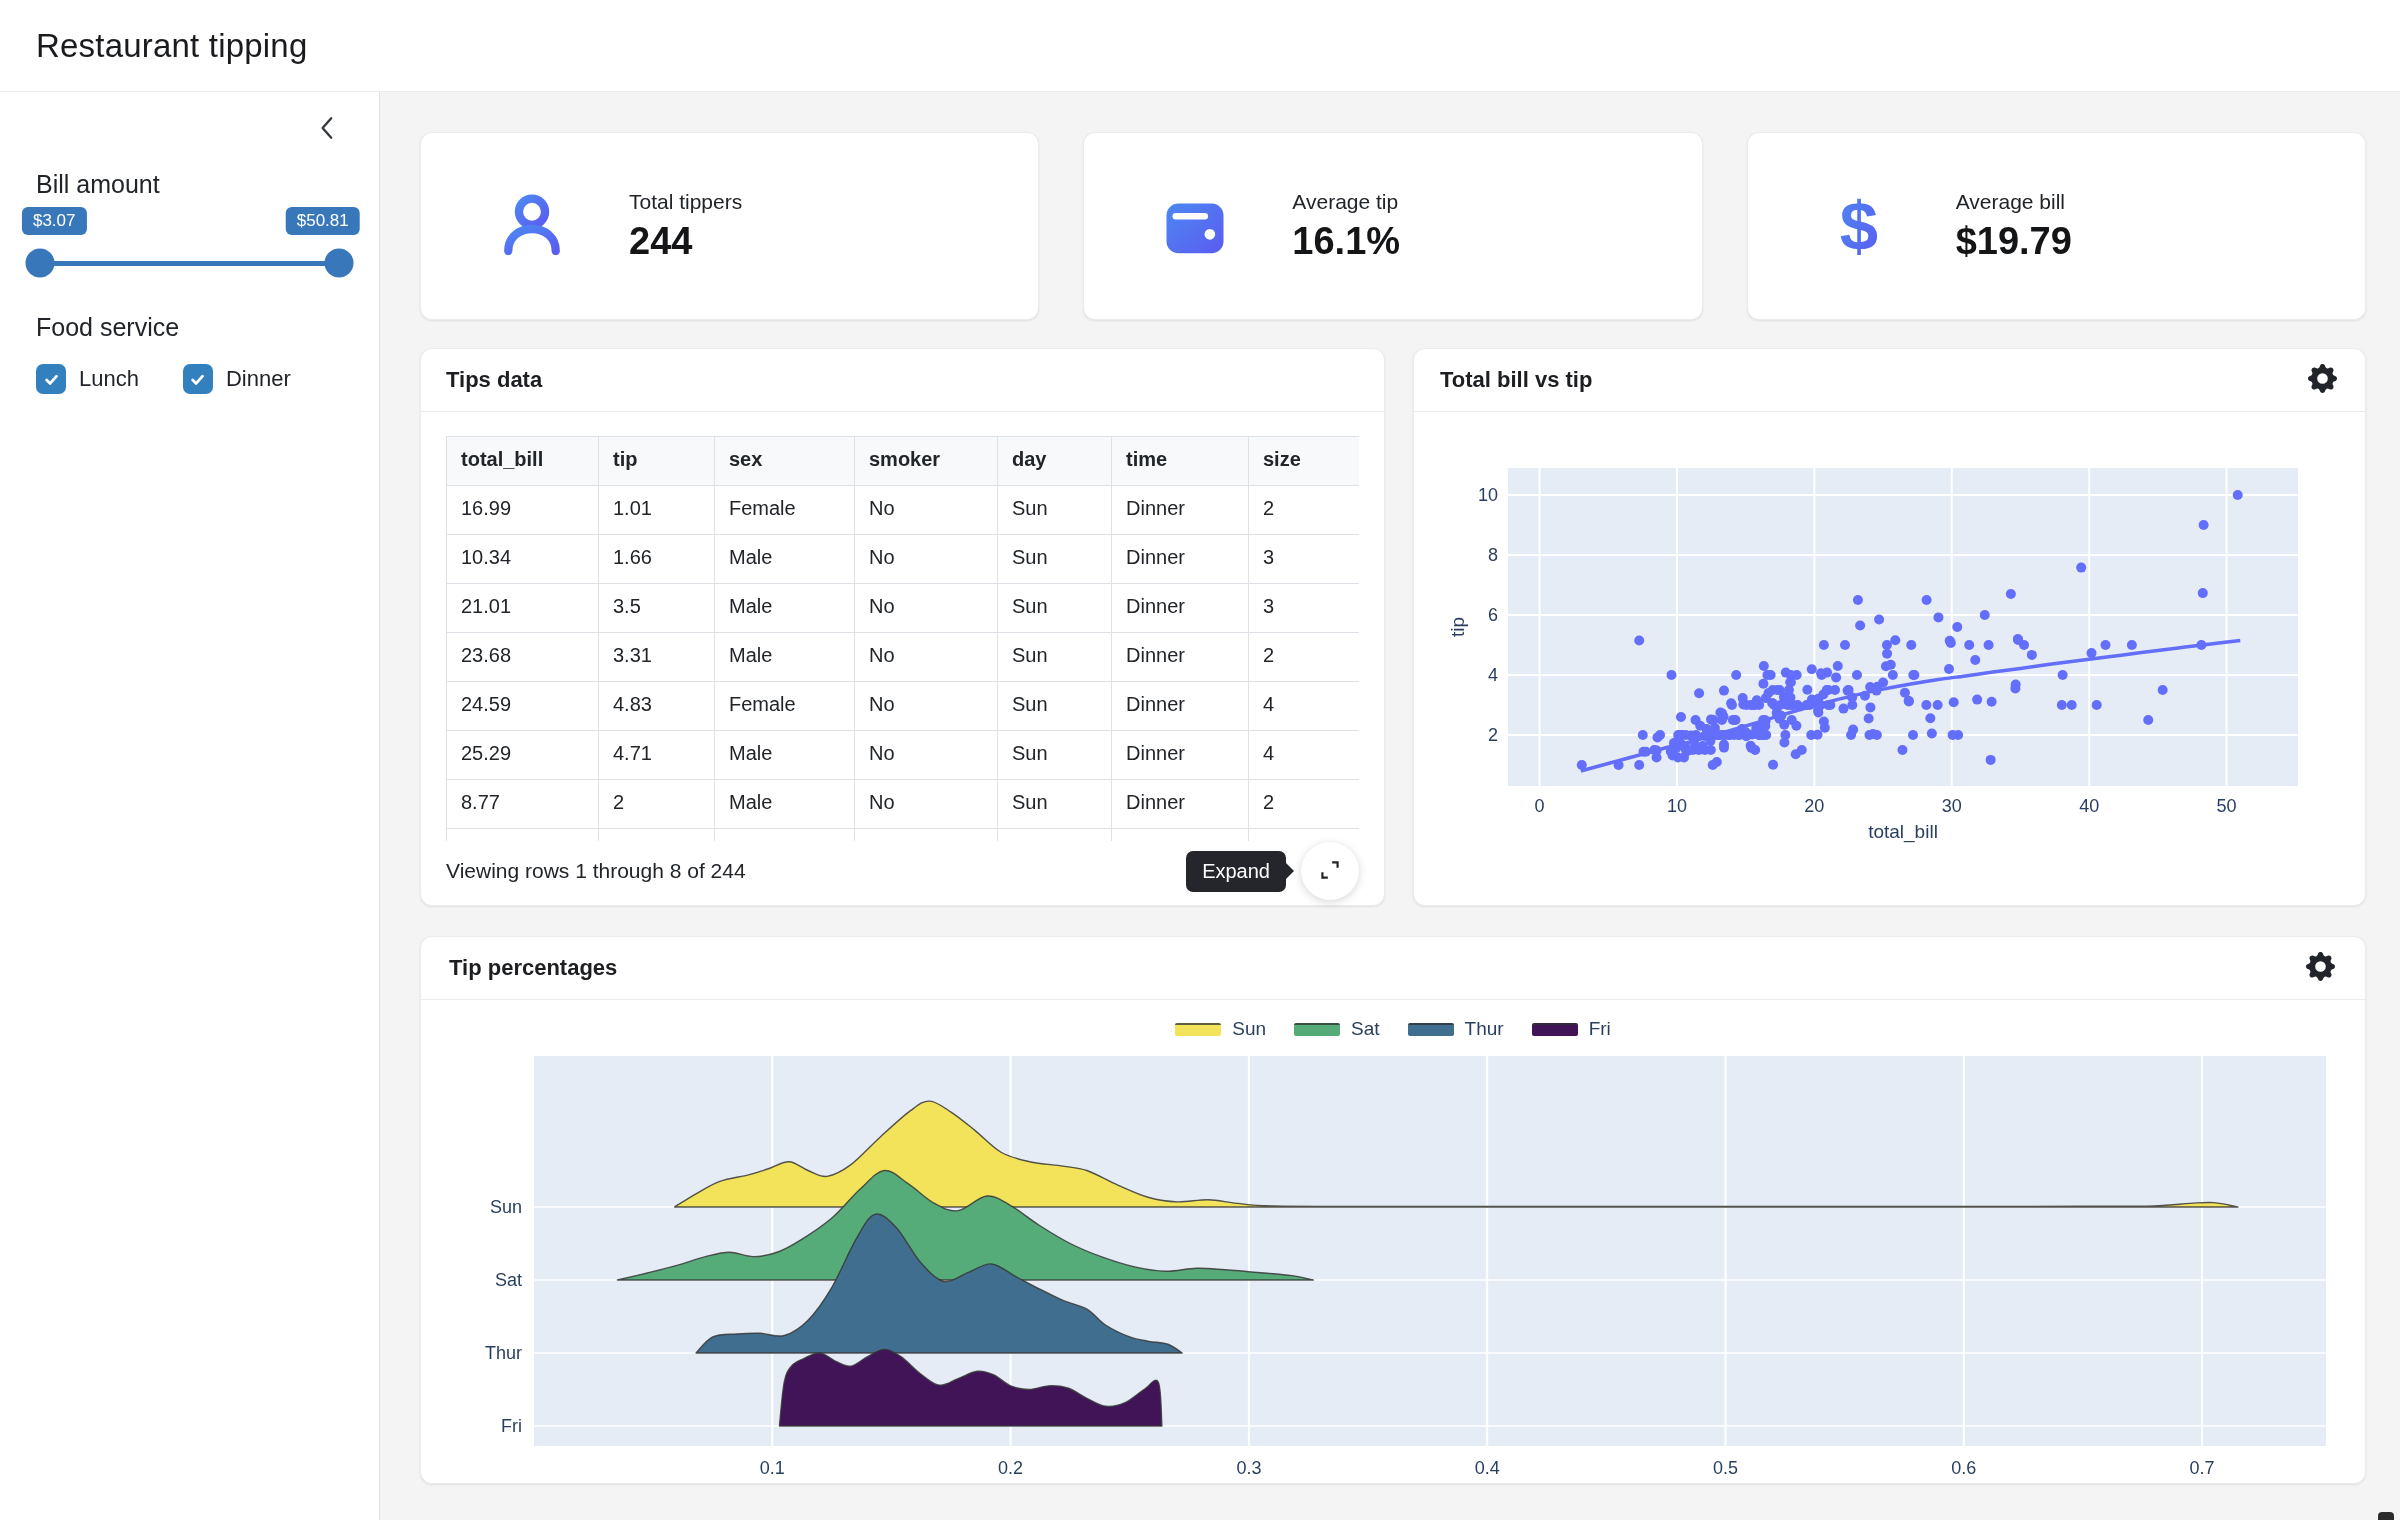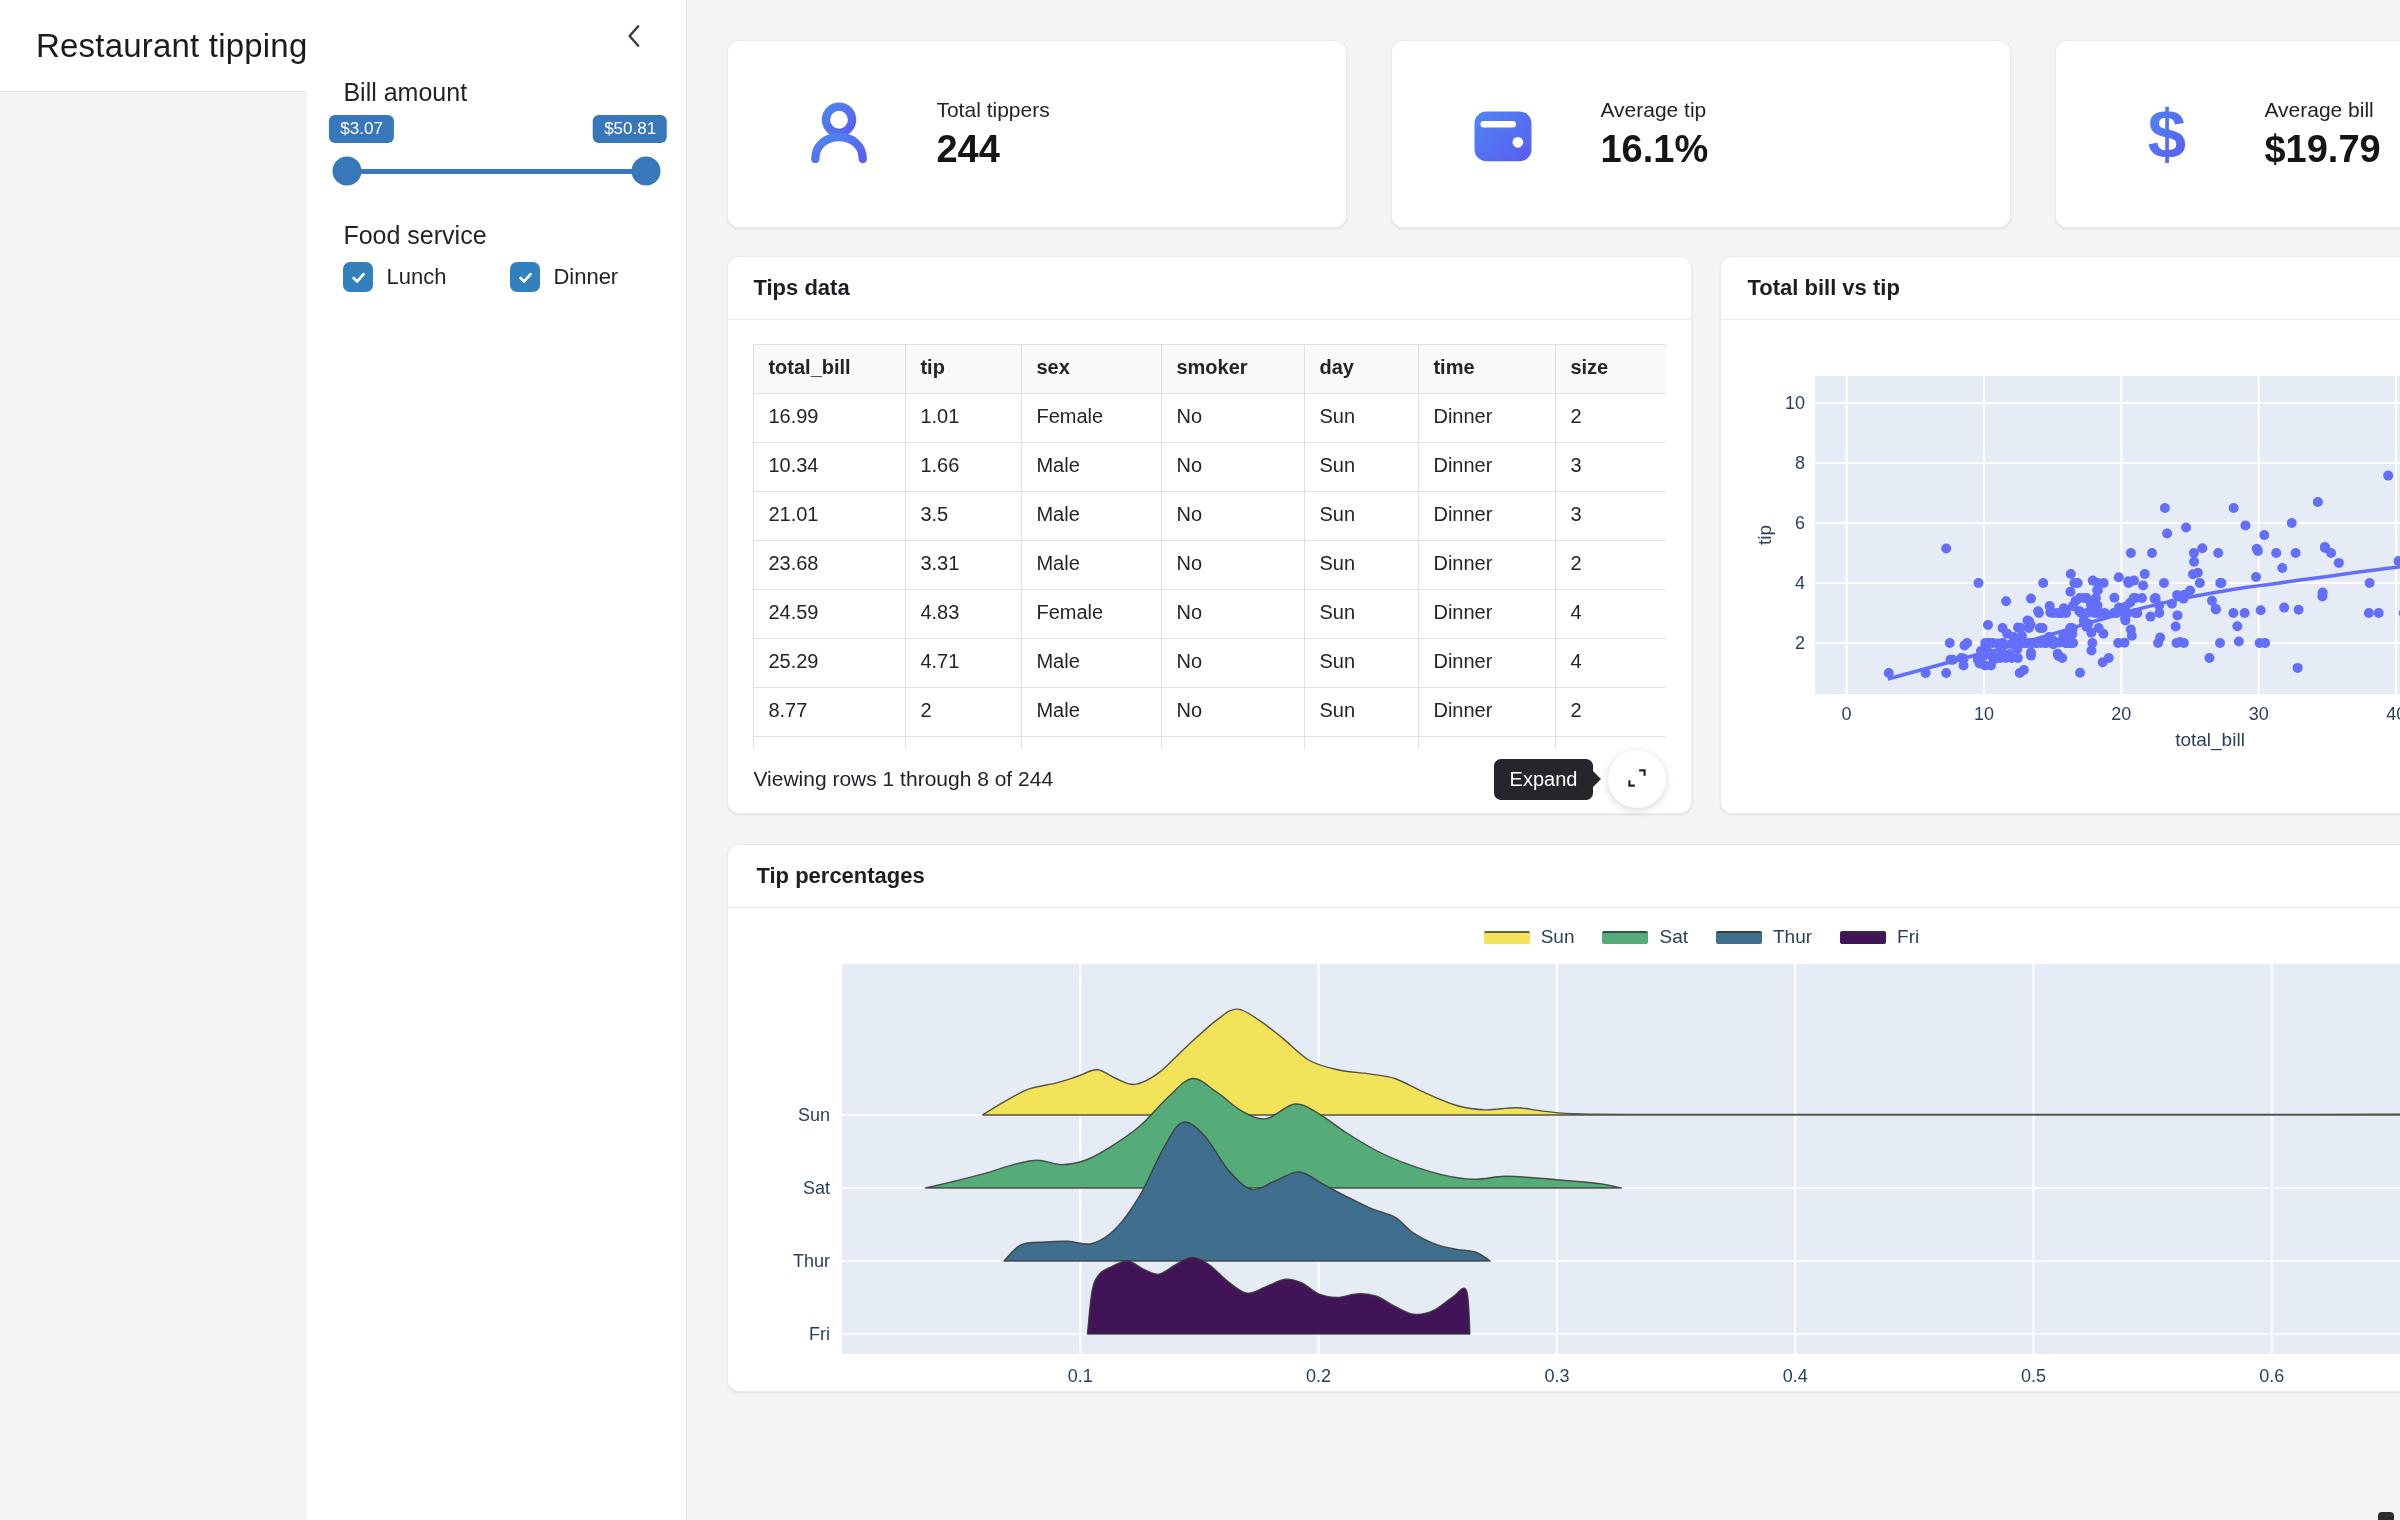--- a/index.html
+++ b/index.html
@@ -1,37 +1,37 @@
 <!DOCTYPE html>
 <html><head>
 <meta charset="utf-8">
 <style>
   html,body{margin:0;padding:0;}
   body{width:2400px;height:1520px;overflow:hidden;background:#f4f4f5;
        font-family:"Liberation Sans","DejaVu Sans",sans-serif;color:#212529;}
-  .app{width:2400px;height:1520px;display:flex;flex-direction:row;}
+  .app{width:2400px;height:1520px;display:flex;flex-direction:column;}
   .topbar{height:92px;background:#fff;border-bottom:1px solid #e9ecef;display:flex;align-items:center;
           padding-left:36px;box-sizing:border-box;flex:0 0 auto;}
   .topbar h1{font-size:33px;font-weight:500;color:#1a1b1e;margin:0;letter-spacing:.2px;}
   .body-row{flex:1;display:flex;min-height:0;}
   .sidebar{width:380px;flex:0 0 auto;background:#fff;border-right:1px solid #dee2e6;
            box-sizing:border-box;padding:22px 36px 0 36px;}
   .collapse-row{display:flex;justify-content:flex-end;height:30px;}
   .icon-btn{background:none;border:none;cursor:pointer;padding:2px;display:flex;align-items:center;}
   .section-label{font-size:25px;font-weight:500;color:#212529;margin:26px 0 0 0;}
   .slider{position:relative;height:78px;margin:6px 4px 0 4px;}
   .slider .badge{position:absolute;top:2px;background:#3878ba;color:#fff;font-size:17px;
                  padding:4px 11px;border-radius:6px;white-space:nowrap;}
   .slider .badge.min{left:0;transform:translateX(-28%);}
   .slider .badge.max{right:0;transform:translateX(28%);}
   .slider .track{position:absolute;left:0;right:0;top:56px;height:5px;border-radius:3px;background:#3878ba;}
   .slider .handle{position:absolute;top:58px;width:29px;height:29px;border-radius:50%;
                   background:#3878ba;transform:translate(-50%,-50%);}
   .slider .handle.max{left:100%;} .slider .handle.min{left:0;}
-  .checks{display:flex;gap:64px;margin-top:12px;}
+  .checks{display:flex;gap:44px;margin-top:22px;}
   .check-item{display:flex;align-items:center;gap:13px;}
   .checkbox{width:30px;height:30px;background:#3380be;border-radius:7px;display:flex;
             align-items:center;justify-content:center;flex:0 0 auto;}
   .check-item .lbl{font-size:22px;color:#212529;}
   .reset-btn{margin-top:56px;width:100%;height:70px;background:#fff;border:1px solid #495057;
              border-radius:8px;font-size:21px;color:#343a40;cursor:pointer;
              font-family:inherit;}
   .main{flex:1;padding:40px 34px 0 40px;box-sizing:border-box;min-width:0;}
   .stats-row{display:flex;gap:44px;margin-bottom:28px;}
   .card{background:#fff;border:1px solid #e9ecef;border-radius:12px;

